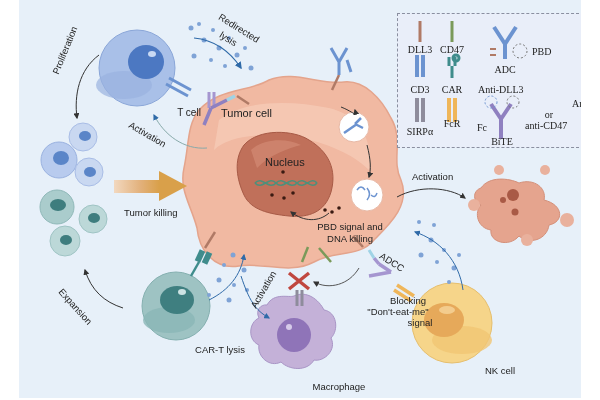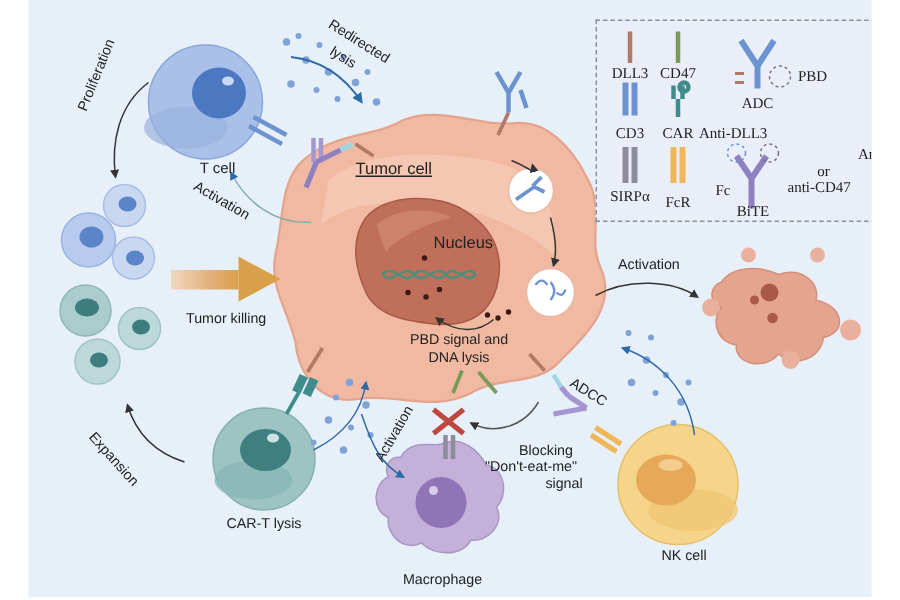--- a/index.html
+++ b/index.html
@@ -1,21 +1,21 @@
 <!DOCTYPE html>
 <html><head>
 <meta charset="utf-8">
 <style>
   html, body { margin:0; padding:0; background:#ffffff; }
   body { width:600px; height:400px; overflow:hidden; position:relative;
          font-family:"Liberation Sans", sans-serif; }
   #panel { position:absolute; left:19px; top:0; width:562px; height:398px; background:#e7f0f9; overflow:hidden; }
   svg { position:absolute; left:0; top:0; }
   .lbl { position:absolute; font-size:9.5px; color:#222; white-space:nowrap; line-height:1.1; }
-  .lbl.c { text-align:center; transform:translateX(-50%); }
+  .lbl.c { text-align:center; transform:translateX(-50%);margin-left:44px; }
   .legend { position:absolute; left:378px; top:13px; width:185px; height:133px;
             border:1px dashed #8a8fa0; background:#e9eef9; }
   .lg-lbl { position:absolute; font-size:10px; color:#222; white-space:nowrap;font-family:Liberation Serif, serif; }
   .lg-lbl.c { transform:translateX(-50%); }
 </style>
 </head>
 <body>
 
 <div id="panel">
 <svg width="562" height="398" viewBox="0 0 562 398">
@@ -205,35 +205,35 @@
     <circle cx="455" cy="205" r="6" fill="#e9b19d"></circle>
     <circle cx="548" cy="220" r="7" fill="#e9b19d"></circle>
     <circle cx="508" cy="240" r="6" fill="#e9b19d"></circle>
     <circle cx="494" cy="195" r="6" fill="#a95a46"></circle>
     <circle cx="484" cy="200" r="3" fill="#a95a46"></circle>
     <circle cx="496" cy="212" r="3.5" fill="#a95a46"></circle>
   </g>
 </svg>
 
 <div class="lbl c" style="left:126px;top:107px;font-size:10px;">T cell</div>
-<div class="lbl" style="left:218px;top:107px;font-size:11px;text-decoration:underline;">Tumor cell</div>
-<div class="lbl" style="left:246px;top:156px;font-size:11px;margin-left:24px;">Nucleus</div>
+<div class="lbl" style="left:202px;top:107px;font-size:11px;">Tumor cell</div>
+<div class="lbl" style="left:246px;top:156px;font-size:11px;">Nucleus</div>
 <div class="lbl c" style="left:157px;top:345px;">CAR-T lysis</div>
 <div class="lbl c" style="left:276px;top:382px;">Macrophage</div>
 <div class="lbl c" style="left:437px;top:366px;">NK cell</div>
 
 <div class="lbl" style="left:203px;top:12px;transform:rotate(32deg);transform-origin:left top;">Redirected</div>
 <div class="lbl" style="left:204px;top:30px;transform:rotate(32deg);transform-origin:left top;">lysis</div>
 <div class="lbl" style="left:32px;top:72px;transform:rotate(-68deg);transform-origin:left top;width:0;">Proliferation</div>
 <div class="lbl" style="left:113px;top:120px;transform:rotate(30deg);transform-origin:left top;">Activation</div>
 <div class="lbl" style="left:105px;top:208px;">Tumor killing</div>
 <div class="lbl" style="left:45px;top:287px;transform:rotate(48deg);transform-origin:left top;">Expansion</div>
 <div class="lbl" style="left:230px;top:305px;transform:rotate(-60deg);transform-origin:left top;">Activation</div>
 <div class="lbl c" style="left:287px;top:222px;">PBD signal and</div>
-<div class="lbl c" style="left:287px;top:234px;">DNA lysis</div>
+<div class="lbl c" style="left:287px;top:234px;">DNA killing</div>
 <div class="lbl" style="left:393px;top:172px;">Activation</div>
 <div class="lbl" style="left:364px;top:251px;transform:rotate(32deg);transform-origin:left top;">ADCC</div>
 <div class="lbl c" style="left:345px;top:296px;">Blocking</div>
 <div class="lbl c" style="left:335px;top:307px;">"Don't-eat-me"</div>
 <div class="lbl c" style="left:335px;top:318px;padding-left:44px;">signal</div>
 
 <div class="legend">
   <svg width="185" height="133" viewBox="0 0 185 133">
     <line x1="22" y1="7" x2="22" y2="28" stroke="#b07a66" stroke-width="3"></line>
     <line x1="54" y1="7" x2="54" y2="28" stroke="#7a9a5a" stroke-width="3"></line>
@@ -262,23 +262,23 @@
       <path d="M103,125 L103,105 M103,105 L93,90 M103,105 L113,90"></path>
       <circle cx="93" cy="88" r="6" stroke="#6c93d0" stroke-width="1" stroke-dasharray="2,2"></circle>
       <circle cx="115" cy="88" r="6" stroke="#777" stroke-width="1" stroke-dasharray="2,2"></circle>
     </g>
   </svg>
   <div class="lg-lbl c" style="left:22px;top:30px;">DLL3</div>
   <div class="lg-lbl c" style="left:54px;top:30px;">CD47</div>
   <div class="lg-lbl c" style="left:22px;top:70px;">CD3</div>
   <div class="lg-lbl c" style="left:54px;top:70px;">CAR</div>
   <div class="lg-lbl c" style="left:22px;top:112px;">SIRPα</div>
-  <div class="lg-lbl c" style="left:54px;top:116px;">FcR</div>
+  <div class="lg-lbl c" style="left:54px;top:104px;">FcR</div>
   <div class="lg-lbl c" style="left:107px;top:50px;">ADC</div>
   <div class="lg-lbl" style="left:134px;top:32px;">PBD</div>
-  <div class="lg-lbl" style="left:68px;top:70px;">Anti-DLL3</div>
+  <div class="lg-lbl" style="left:80px;top:70px;">Anti-DLL3</div>
   <div class="lg-lbl" style="left:130px;top:84px;margin-left:44px;">Anti-CD3</div>
   <div class="lg-lbl c" style="left:151px;top:95px;">or</div>
   <div class="lg-lbl" style="left:127px;top:106px;">anti-CD47</div>
   <div class="lg-lbl" style="left:79px;top:108px;">Fc</div>
   <div class="lg-lbl c" style="left:104px;top:122px;">BiTE</div>
 </div>
 </div>
 
 </body></html>

